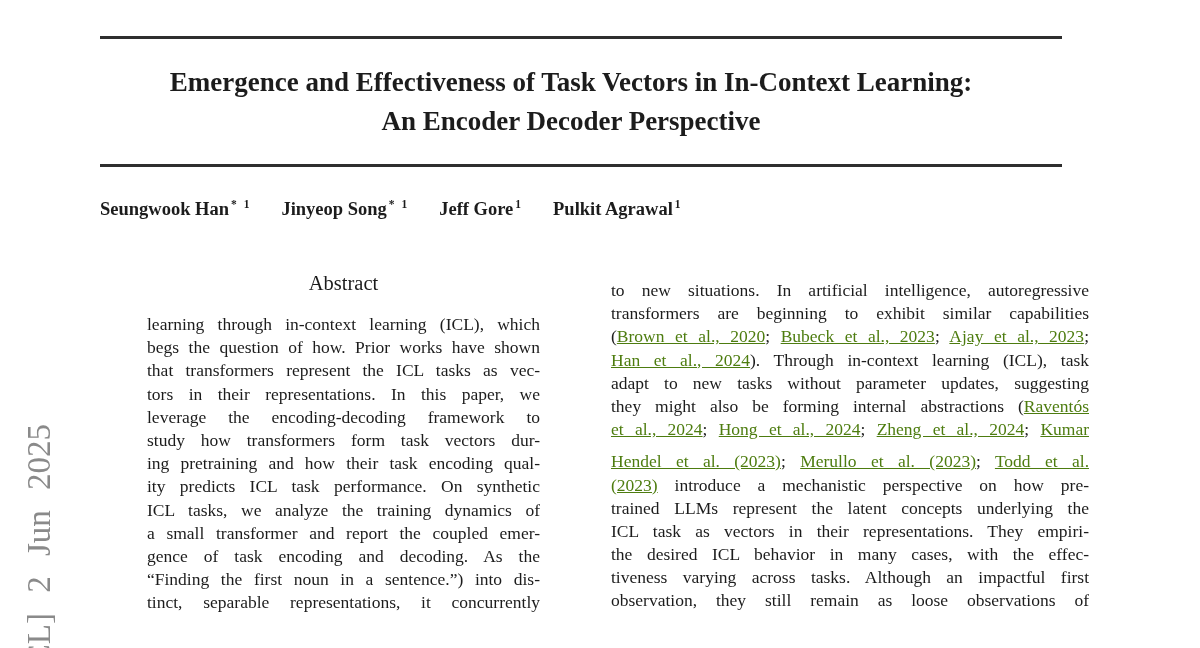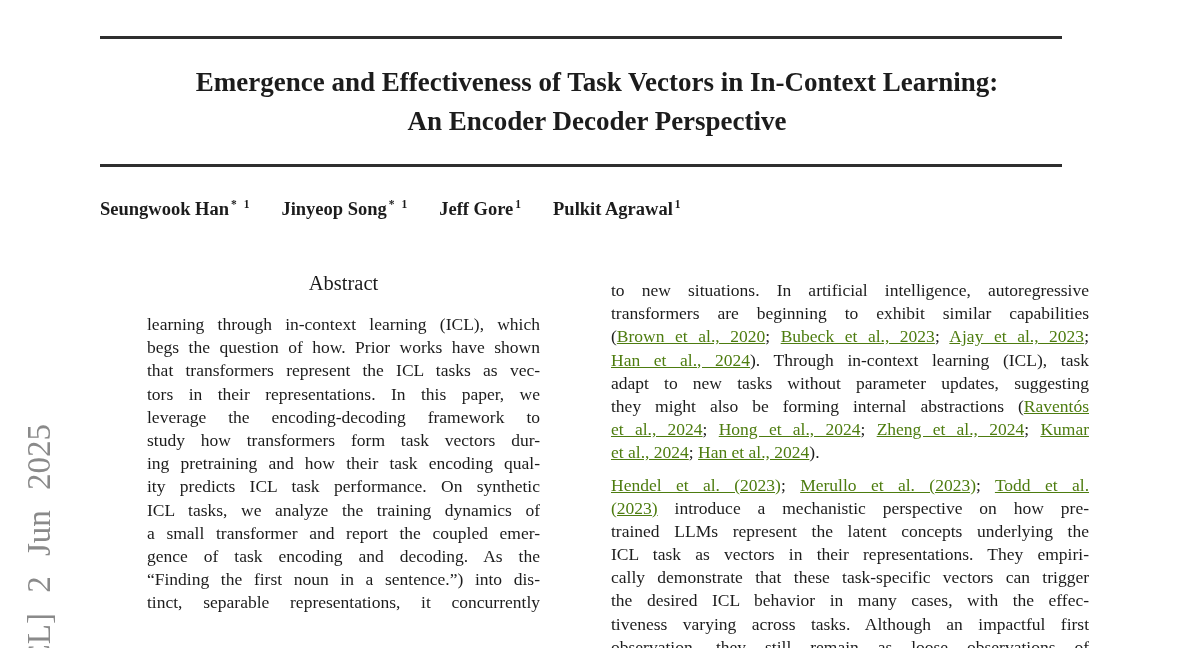--- a/index.html
+++ b/index.html
@@ -4,21 +4,21 @@
 <style>
   html,body { margin:0; padding:0; }
   body {
     width:1200px; height:648px; background:#ffffff; overflow:hidden;
     position:relative; font-family:"Liberation Serif", serif; color:#1c1c1c;
   }
   .rule { position:absolute; left:100px; width:962px; height:2.5px; background:#2e2e2e; }
   #rule-top { top:36px; }
   #rule-mid { top:164px; }
   .title-block {
-    position:absolute; left:116px; top:63px; width:962px;
+    position:absolute; left:90px; top:63px; width:962px;
     text-align:center; font-weight:bold; font-size:27px; line-height:39px;
   }
   .authors-row {
     position:absolute; left:100px; top:198px; width:962px;
     display:flex; justify-content:flex-start; gap:30px;
     font-weight:bold; font-size:18.5px;
   }
   .authors-row sup { font-size:11.5px; font-weight:bold; margin-left:2px; letter-spacing:2px; }
   .abstract-col { position:absolute; left:147px; top:272px; width:393px; }
   .abstract-heading { text-align:center; font-weight:normal; font-size:20.5px; margin-bottom:18px; }
@@ -80,25 +80,23 @@
 
 <div class="intro-col" id="intro-col">
     <div class="para">
       <div class="pline"><span>to new situations. In artificial intelligence, autoregressive</span></div>
       <div class="pline"><span>transformers are beginning to exhibit similar capabilities</span></div>
       <div class="pline"><span>(</span><span class="cite">Brown et al., 2020</span><span>; </span><span class="cite">Bubeck et al., 2023</span><span>; </span><span class="cite">Ajay et al., 2023</span><span>;</span></div>
       <div class="pline"><span class="cite">Han et al., 2024</span><span>). Through in-context learning (ICL), task</span></div>
       <div class="pline"><span>adapt to new tasks without parameter updates, suggesting</span></div>
       <div class="pline"><span>they might also be forming internal abstractions (</span><span class="cite">Raventós</span></div>
       <div class="pline"><span class="cite">et al., 2024</span><span>; </span><span class="cite">Hong et al., 2024</span><span>; </span><span class="cite">Zheng et al., 2024</span><span>; </span><span class="cite">Kumar</span></div>
-      <div class="pline no-j"><span class="cite">et al., 2024</span><span>; </span><span class="cite">Han et al., 2024</span><span>).</span></div>
     </div>
     <div class="para">
       <div class="pline"><span class="cite">Hendel et al. (2023)</span><span>; </span><span class="cite">Merullo et al. (2023)</span><span>; </span><span class="cite">Todd et al.</span></div>
       <div class="pline"><span class="cite">(2023)</span><span> introduce a mechanistic perspective on how pre-</span></div>
       <div class="pline"><span>trained LLMs represent the latent concepts underlying the</span></div>
       <div class="pline"><span>ICL task as vectors in their representations. They empiri-</span></div>
-      <div class="pline"><span>cally demonstrate that these task-specific vectors can trigger</span></div>
       <div class="pline"><span>the desired ICL behavior in many cases, with the effec-</span></div>
       <div class="pline"><span>tiveness varying across tasks. Although an impactful first</span></div>
       <div class="pline"><span>observation, they still remain as loose observations of</span></div>
     </div>
   </div>
 
 </body></html>

